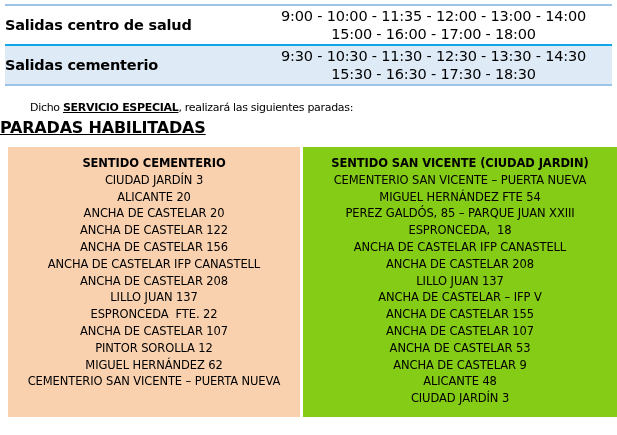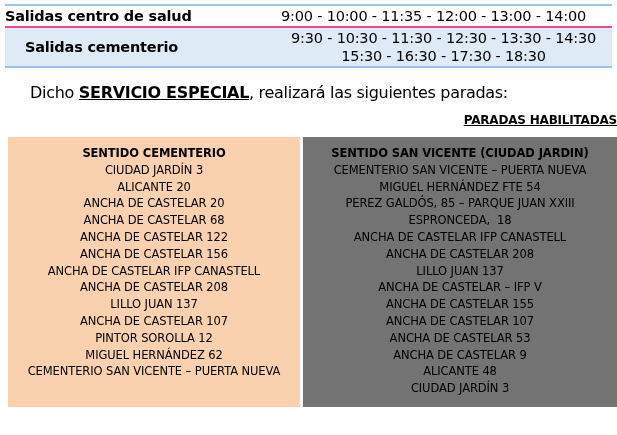--- a/index.html
+++ b/index.html
@@ -19,54 +19,54 @@
   .schedule-table {
     margin: 4px 5px 0 5px;
     border-top: 2px solid #9DC3E6;
     border-bottom: 2px solid #9DC3E6;
   }
   .sched-row {
     display: flex;
     align-items: center;
   }
   .sched-row.alt { background: #DEEAF6; }
-  .sched-row + .sched-row { border-top: 2px solid #ec4899; padding-left: 20px; }
+  .sched-row + .sched-row { border-top: 2px solid #0ea5e9; }
   .sched-label {
     width: 250px;
     text-align: left;
     font-weight: bold;
     font-size: 14.5px;
     letter-spacing: -0.2px;
   }
   .sched-times {
     flex: 1;
     text-align: center;
     font-size: 14.5px;
     line-height: 18px;
     padding: 1px 0;
     letter-spacing: -0.2px;
   }
 
   
   .notice {
     margin: 15px 0 0 30px;
-    font-size: 16px;
+    font-size: 11px;
     letter-spacing: -0.3px;
     white-space: nowrap;
   }
   .notice .hl {
     font-weight: bold;
     text-decoration: underline;
   }
 
   
   .paradas-title {
-    margin-top: 11px;
-    text-align: right;
-    font-size: 12px;
+    margin-top: 4px;
+    text-align: left;
+    font-size: 16px;
     font-weight: bold;
     text-decoration: underline;
     letter-spacing: -0.2px;
   }
 
   
   .columns {
     display: flex;
     margin: 10px 0 0 8px;
     gap: 3px;
@@ -74,32 +74,33 @@
   .col {
     box-sizing: border-box;
     height: 270px;
     padding-top: 8px;
     text-align: center;
     font-size: 11.5px;
     line-height: 16.8px;
     letter-spacing: -0.1px;
   }
   .col-left  { width: 292px; background: #F9D1AF; }
-  .col-right { flex: 1;      background: #737373; }
+  .col-right { flex: 1;      background: #84cc16; }
   .col-header { font-weight: bold; }
   .stop-item { white-space: pre-wrap; }
 </style>
 </head>
 <body>
 
 <div class="schedule-table">
   <div class="sched-row">
     <div class="sched-label">Salidas centro de salud</div>
     <div class="sched-times">
       <div>9:00 - 10:00 - 11:35 - 12:00 - 13:00 - 14:00</div>
+      <div>15:00 - 16:00 - 17:00 - 18:00</div>
     </div>
   </div>
   <div class="sched-row alt">
     <div class="sched-label">Salidas cementerio</div>
     <div class="sched-times">
       <div>9:30 - 10:30 - 11:30 - 12:30 - 13:30 - 14:30</div>
       <div>15:30 - 16:30 - 17:30 - 18:30</div>
     </div>
   </div>
 </div>
@@ -108,26 +109,26 @@
 
 <div class="paradas-title">PARADAS HABILITADAS</div>
 
 <div class="columns">
   <div class="col col-left">
     <div class="col-header">SENTIDO CEMENTERIO</div>
     <div>
         <div class="stop-item">CIUDAD JARDÍN 3</div>
         <div class="stop-item">ALICANTE 20</div>
         <div class="stop-item">ANCHA DE CASTELAR 20</div>
-        <div class="stop-item">ANCHA DE CASTELAR 68</div>
         <div class="stop-item">ANCHA DE CASTELAR 122</div>
         <div class="stop-item">ANCHA DE CASTELAR 156</div>
         <div class="stop-item">ANCHA DE CASTELAR IFP CANASTELL</div>
         <div class="stop-item">ANCHA DE CASTELAR 208</div>
         <div class="stop-item">LILLO JUAN 137</div>
+        <div class="stop-item">ESPRONCEDA  FTE. 22</div>
         <div class="stop-item">ANCHA DE CASTELAR 107</div>
         <div class="stop-item">PINTOR SOROLLA 12</div>
         <div class="stop-item">MIGUEL HERNÁNDEZ 62</div>
         <div class="stop-item">CEMENTERIO SAN VICENTE – PUERTA NUEVA</div>
       </div>
   </div>
   <div class="col col-right">
     <div class="col-header">SENTIDO SAN VICENTE (CIUDAD JARDIN)</div>
     <div>
         <div class="stop-item">CEMENTERIO SAN VICENTE – PUERTA NUEVA</div>

